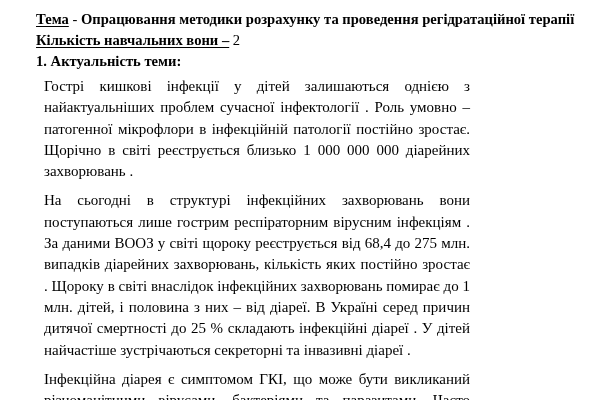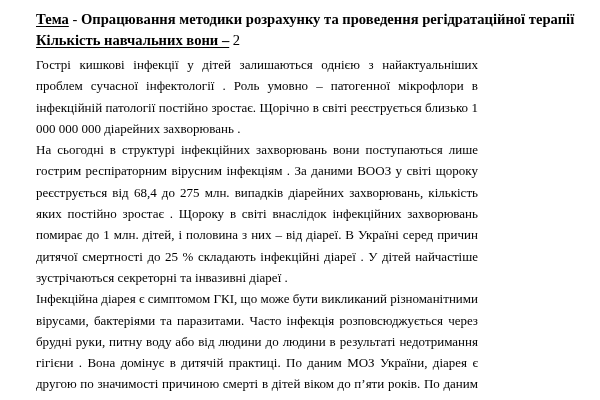--- a/index.html
+++ b/index.html
@@ -53,25 +53,25 @@
     line-height: 21px;
     font-weight: bold;
     margin: 0 0 1px 0;
   }
 
   .body-block {
     margin: 0;
   }
 
   .body-para {
-    font-size: 13px;
+    font-size: 15px;
     line-height: 21.3px;
     text-align: justify;
     text-justify: inter-word;
-    margin: 0;
+    margin: 8px;
     padding: 0;
     text-indent: 0;
     hyphens: none;
   }
 
   .body-para:first-child {
     margin-top: 4px;
   }
 </style>
 </head>
@@ -84,20 +84,21 @@
     <div class="header-line">
       <span class="hdr-label">Тема</span><span class="hdr-value"> -  </span><span class="hdr-title">Опрацювання методики розрахунку та проведення регідратаційної терапії</span>
     </div>
 
     <div class="header-line">
       <span class="hdr-label">Кількість навчальних вони –</span><span class="hdr-value"> 2</span>
     </div>
 
   </div>
 
+  <div class="section-heading">1. Актуальність теми:</div>
 
   <div class="body-block">
     <p class="body-para">Гострі кишкові інфекції у дітей залишаються однією з найактуальніших проблем сучасної інфектології . Роль умовно – патогенної мікрофлори в інфекційній патології постійно зростає. Щорічно в світі реєструється близько 1 000 000  000  діарейних захворювань .</p>
     <p class="body-para">На сьогодні в структурі інфекційних захворювань вони поступаються лише гострим респіраторним вірусним інфекціям . За даними ВООЗ у світі щороку реєструється від 68,4 до 275 млн. випадків діарейних захворювань, кількість яких постійно зростає . Щороку в світі внаслідок інфекційних захворювань помирає до 1 млн. дітей, і половина з них – від діареї. В Україні серед причин дитячої смертності до 25 % складають інфекційні діареї . У дітей найчастіше зустрічаються секреторні та інвазивні діареї .</p>
     <p class="body-para">Інфекційна діарея є симптомом ГКІ, що може бути викликаний різноманітними вірусами, бактеріями та паразитами. Часто інфекція розповсюджується через брудні руки, питну воду або від людини до людини в результаті недотримання гігієни . Вона домінує в дитячій практиці. По даним МОЗ України, діарея є другою по значимості причиною смерті в дітей віком до п’яти років. По даним World health statistics (2010), відмічається більш ніж 20 кратна відмінність між рівнем дитячої смертності в бідних країнах і країнах з високим рівнем доходів. Найбільша загроза, що виникає при діареї це дегідратація .</p>
   </div>
 
 </div>
 
 </body></html>

